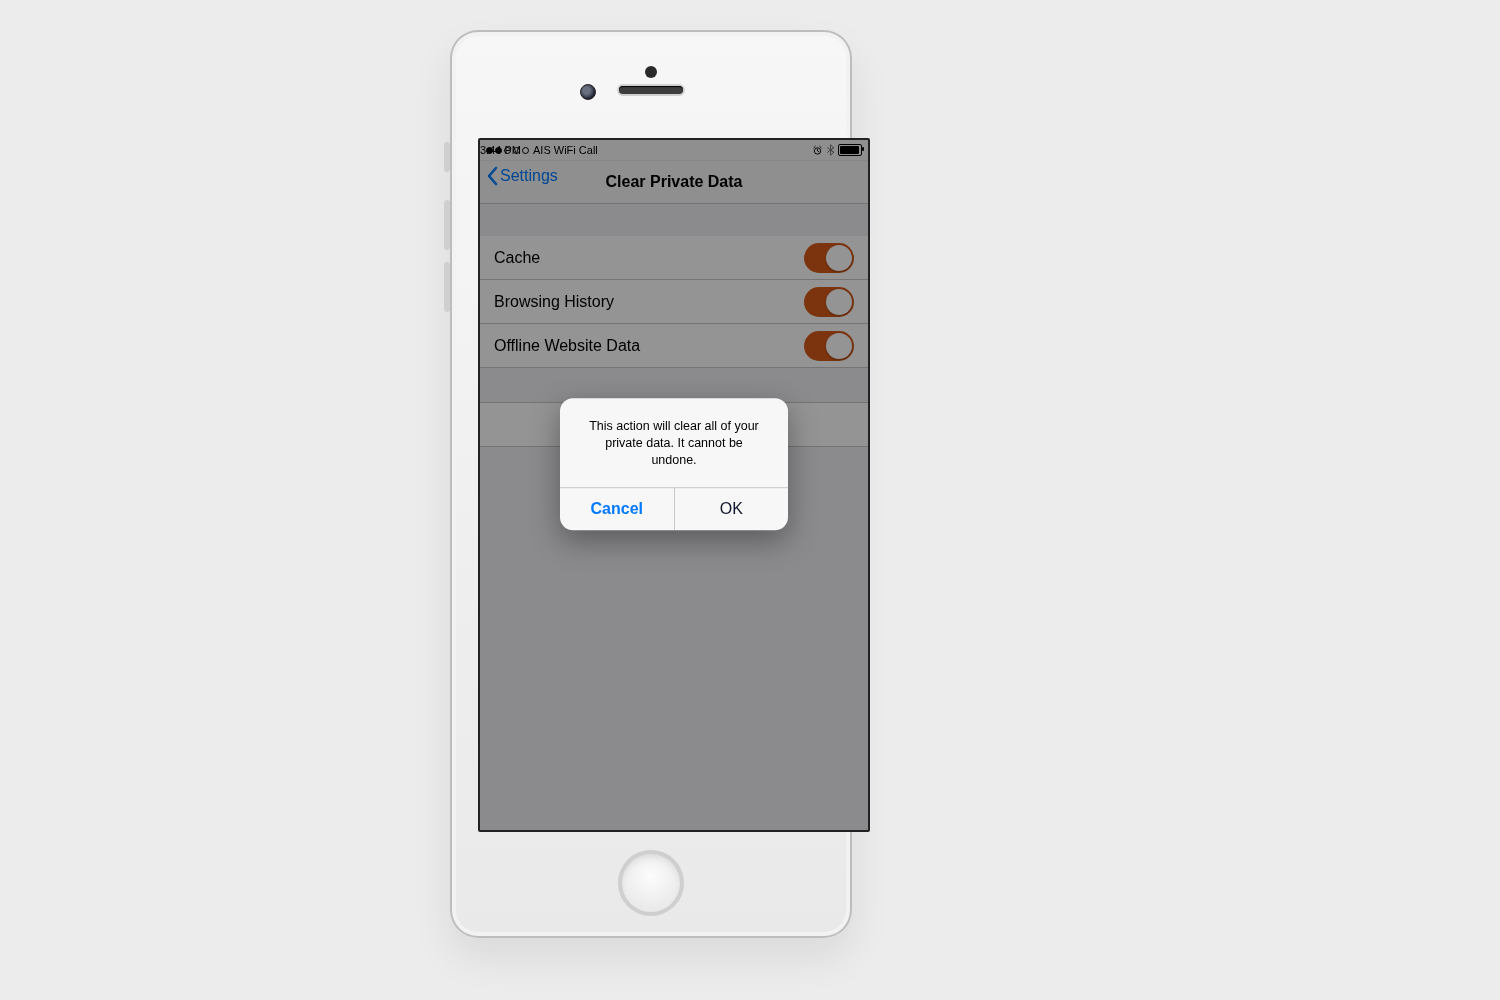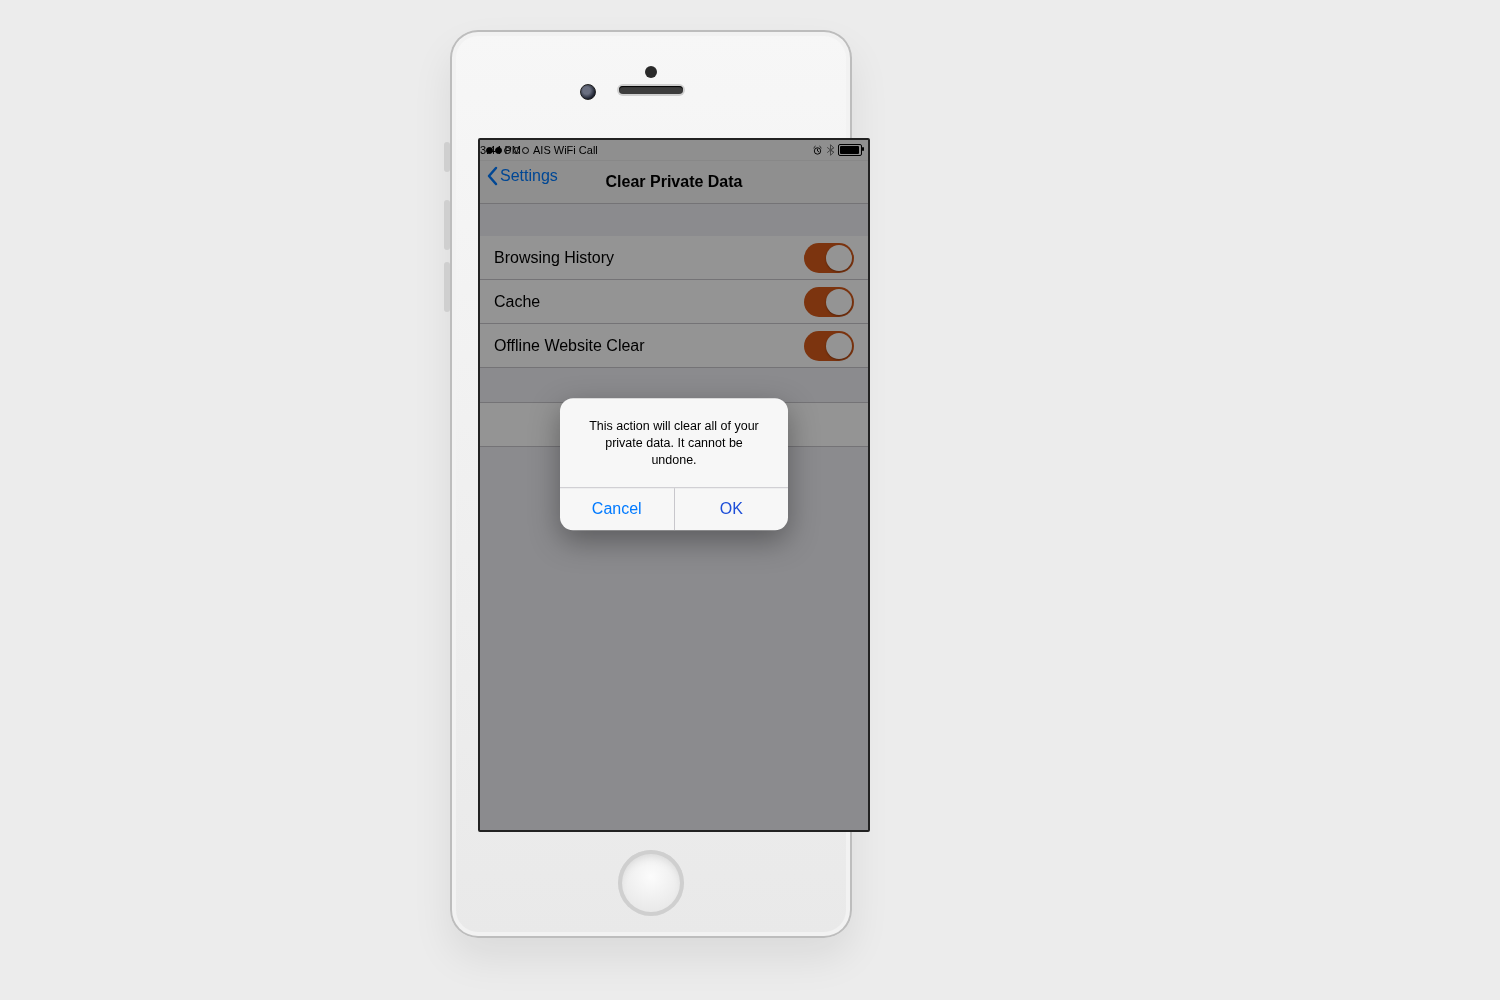--- a/index.html
+++ b/index.html
@@ -70,22 +70,22 @@
   
   .clear-row{height:43px;background:#fff;border-top:1px solid #c8c7cc;border-bottom:1px solid #c8c7cc;margin-top:34px;display:flex;align-items:center;justify-content:center;color:#ff3b30;font-size:16px}
 
   
   .alert{position:absolute;z-index:30;left:50%;top:47%;transform:translate(-50%,-50%);
     width:228px;background:#f7f7f7;border-radius:13px;overflow:hidden;box-shadow:0 10px 30px rgba(0,0,0,.35)}
   .alert .msg{padding:20px 24px 18px;font-size:12.5px;text-align:center;color:#000;line-height:1.35}
   .alert .btns{display:flex;border-top:1px solid #c8c7cc;height:42px}
   .alert .btns div{flex:1;display:flex;align-items:center;justify-content:center;font-size:16px}
   .alert .btns div+div{border-left:1px solid #c8c7cc}
-  .alert .cancel{color:#007aff;font-weight:400}
-  .alert .ok{color:#1d4ed8}
+  .alert .cancel{color:#007aff;font-weight:700}
+  .alert .ok{color:#0f172a}
 </style>
 </head>
 <body>
 
 <div class="stage">
   <div class="phone">
     <div class="side-btn mute"></div>
     <div class="side-btn vol-up"></div>
     <div class="side-btn vol-dn"></div>
     <div class="side-btn power"></div>
@@ -130,31 +130,31 @@
               <path d="M10 2 3 10l7 8" fill="none" stroke="#007aff" stroke-width="2.5" stroke-linecap="round" stroke-linejoin="round"></path>
             </svg>
           <span>Settings</span>
         </div>
         <span class="title">Clear Private Data</span>
       </div>
 
       <div class="group-gap"></div>
 
       <div class="cell">
+        <span>Cache</span>
+        <span class="spacer"></span>
+        <span class="switch"></span>
+      </div>
+      <div class="cell">
         <span>Browsing History</span>
         <span class="spacer"></span>
         <span class="switch"></span>
       </div>
       <div class="cell">
-        <span>Cache</span>
-        <span class="spacer"></span>
-        <span class="switch"></span>
-      </div>
-      <div class="cell">
-        <span>Offline Website Clear</span>
+        <span>Offline Website Data</span>
         <span class="spacer"></span>
         <span class="switch"></span>
       </div>
 
       <div class="clear-row">
         <span>Clear Private Data</span>
       </div>
 
       <div class="dimmer"></div>
 

